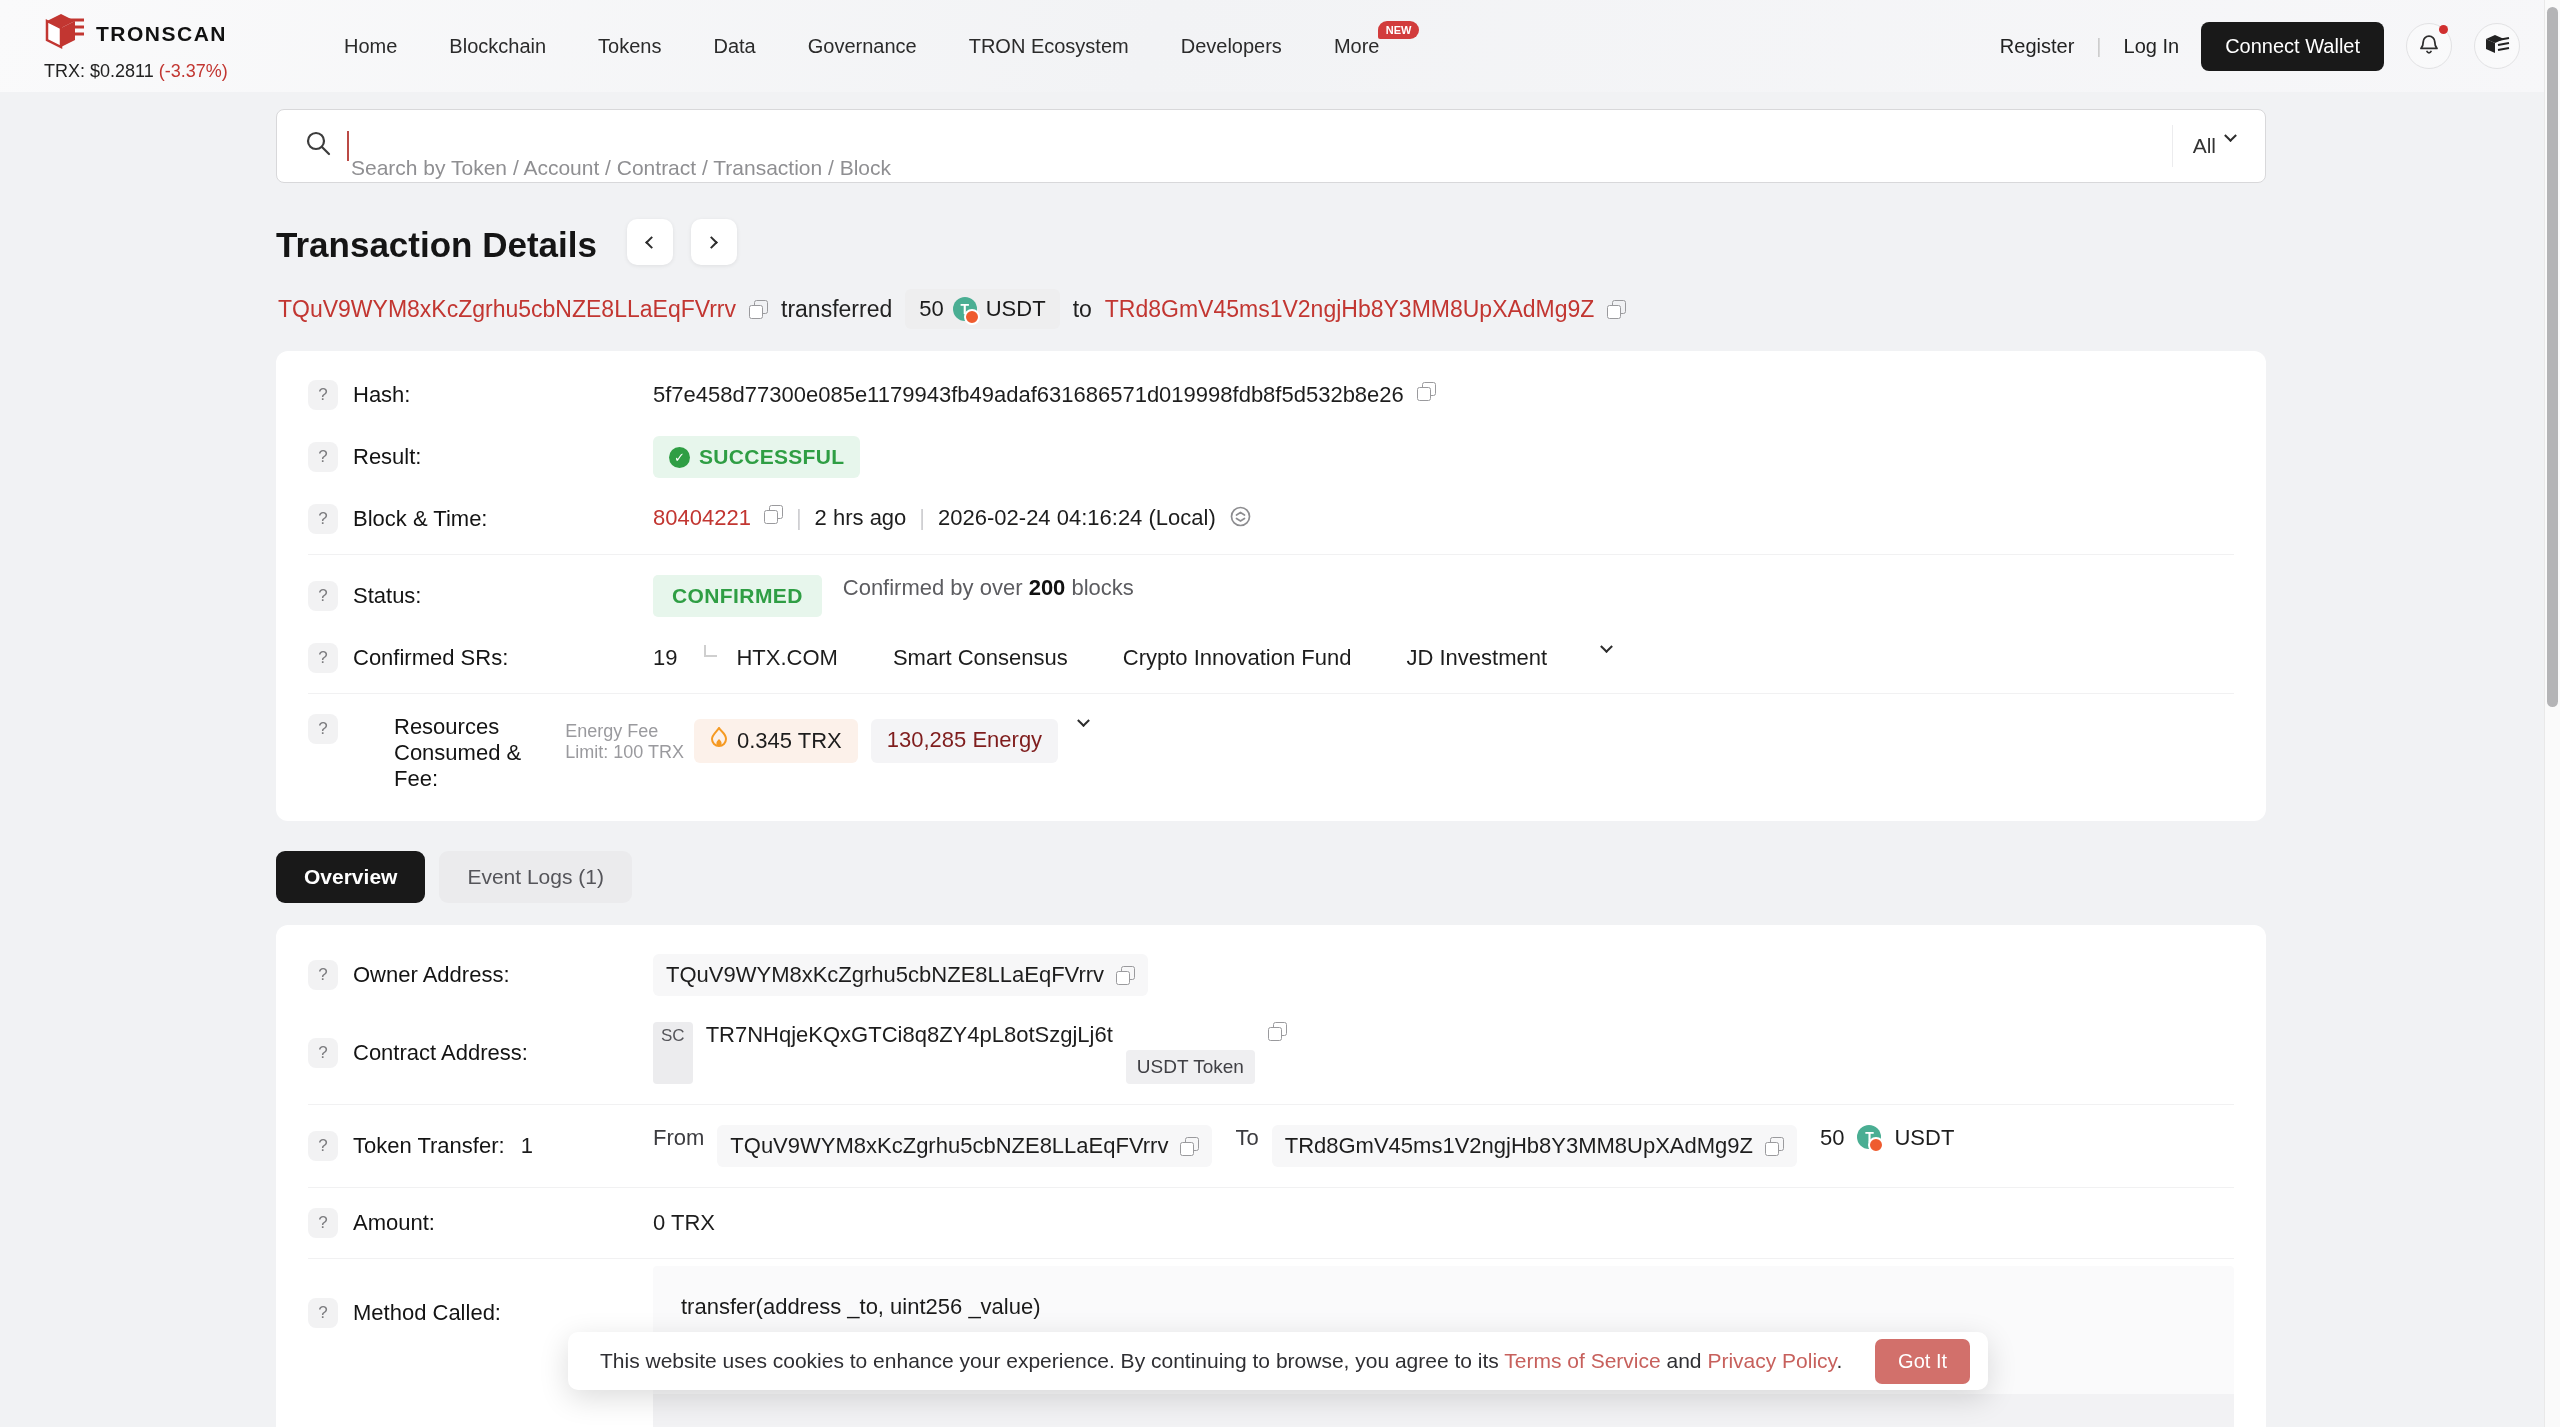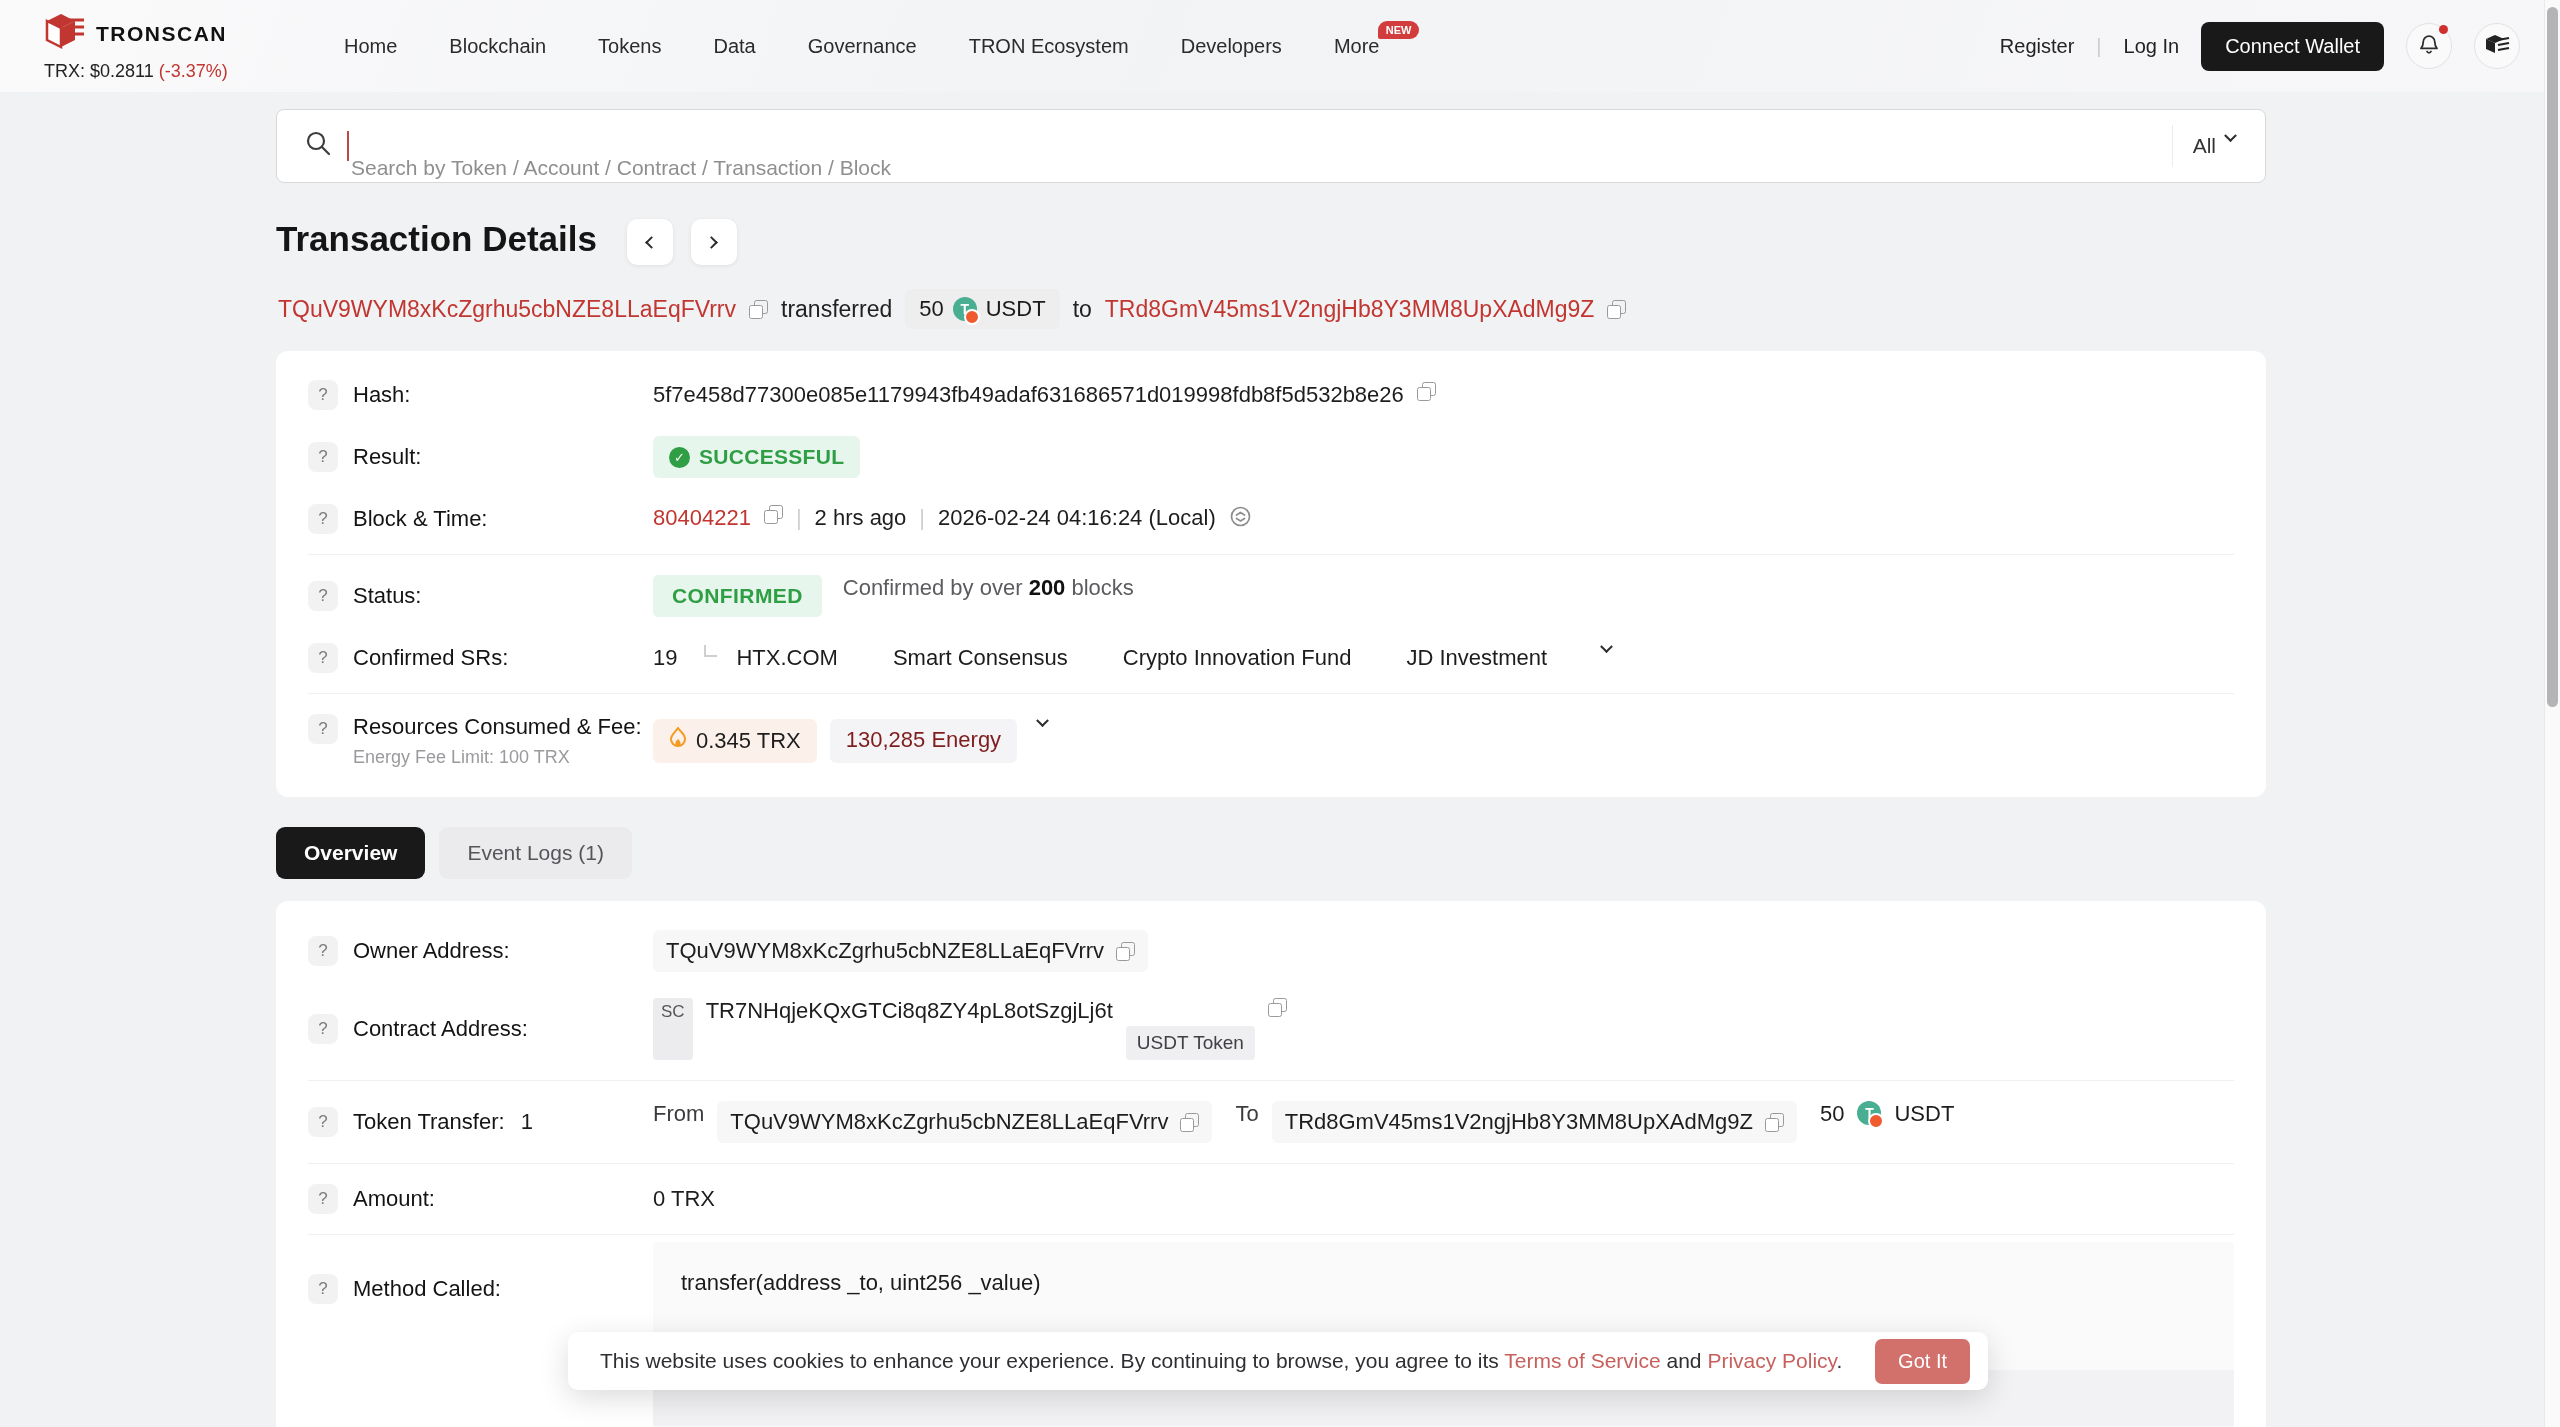--- a/index.html
+++ b/index.html
@@ -47,21 +47,21 @@
   .caret-bar { width:2px; height:30px; background:#bb4a45; margin:0 2px 0 14px; }
   .searchbar input {
     flex:1; border:none; outline:none; font-size:21px; color:#333; background:transparent;
     font-family:inherit;
     margin-top:44px;
   }
   .searchbar input::placeholder { color:#8f8f92; }
   .search-div { width:1px; height:42px; background:#ececee; margin:0 20px; }
   .all-wrap { display:flex; gap:10px; font-size:21px; color:#333; cursor:pointer; padding-right:4px; }
   
-  .title-row { margin:36px 0 0 276px; display:flex; align-items:flex-start; gap:18px; }
+  .title-row { margin:36px 0 0 276px; display:flex; align-items:flex-end; gap:18px; }
   .page-title { font-size:35px; font-weight:700; color:#151515; margin-right:12px; }
   .nav-sq {
     width:46px; height:46px; background:#fff; border-radius:10px; border:none; cursor:pointer;
     box-shadow:0 1px 4px rgba(0,0,0,.08); display:flex; align-items:center; justify-content:center;
   }
   
   .xfer-row { margin:24px 0 0 278px; display:flex; align-items:center; gap:13px; font-size:23px; }
   .addr-link { color:#c23631; cursor:pointer; }
   .amt-pill {
     background:#eeeeef; border-radius:6px; padding:7px 14px; display:flex; align-items:center; gap:9px;
@@ -315,21 +315,21 @@
       <span class="sr-name">Crypto Innovation Fund</span>
       <span class="sr-name">JD Investment</span>
       <i class="chev down sm"></i>
     </span>
   </div>
 
   <div class="hdiv"></div>
 
   <div class="drow" style="align-items:flex-start;">
     <span class="qicon">?</span>
-    <span class="dlabel" style="display:flex;flex-direction:column;">
+    <span class="dlabel" style="display:flex;flex-direction:row;margin-left:41px;">
       <span>Resources Consumed &amp; Fee:</span>
       <span class="sub-label">Energy Fee Limit: 100 TRX</span>
     </span>
     <span class="dvalue" style="margin-top:5px;">
       <span class="fee-pill">
         <span>
           <svg width="18" height="22" viewBox="0 0 18 22">
             <path d="M9 1c2 3.4 7 5.4 7 11a7 7 0 1 1-14 0C2 7.6 6.5 5 9 1z" fill="none" stroke="#f59a23" stroke-width="2"></path>
             <path d="M9 12c1.4 1.4 2.6 2.4 2.6 4.2A2.8 2.8 0 0 1 9 19a2.8 2.8 0 0 1-2.6-2.8C6.4 14.4 7.8 13.4 9 12z" fill="#f59a23"></path>
           </svg>

